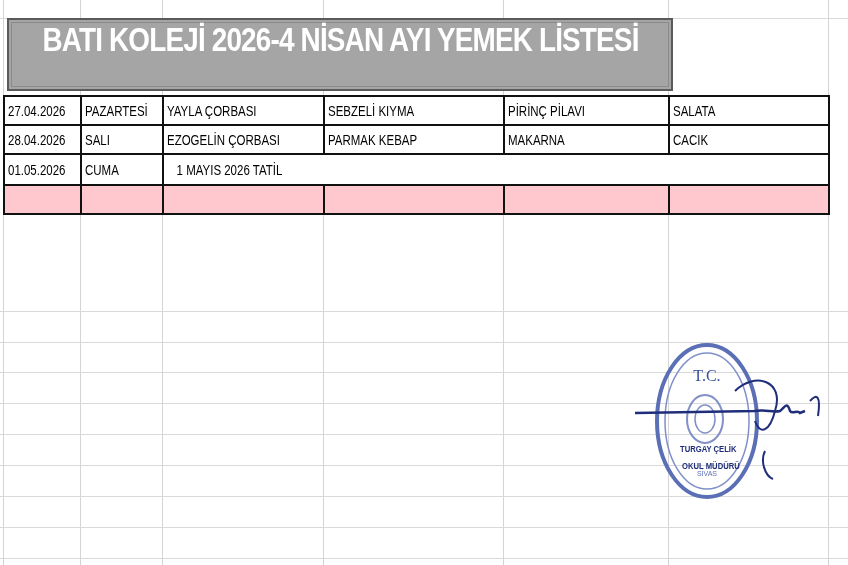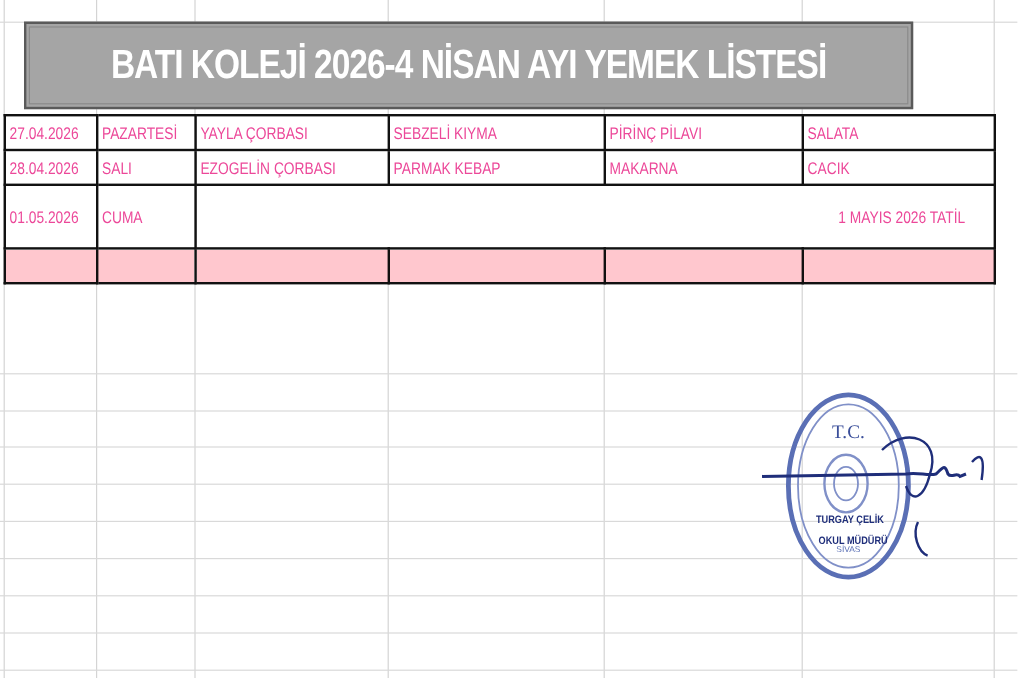--- a/index.html
+++ b/index.html
@@ -1,33 +1,33 @@
 <!DOCTYPE html>
 <html><head>
   <meta charset="utf-8">
   <style>
     html, body { margin:0; padding:0; }
     body { width:848px; height:565px; background:#ffffff; position:relative; overflow:hidden;
            font-family:"Liberation Sans", sans-serif; }
     .grid-v { position:absolute; top:0; bottom:0; width:1px; background:#d4d4d4; }
     .grid-h { position:absolute; left:0; right:0; height:1px; background:#d9d9d9; }
-    .title-box { position:absolute; left:20px; top:18px; width:741px; height:73px;
+    .title-box { position:absolute; left:7px; top:18px; width:666px; height:73px;
                  background:#a5a5a5; border:2px solid #5a5a5a; box-sizing:border-box;
                  outline:1px solid #8a8a8a; outline-offset:-5px;
-                 display:flex; align-items:center; justify-content:center; }
+                 display:flex; align-items:flex-start; justify-content:center; }
     .title-text { color:#ffffff; font-weight:bold; font-size:34px; letter-spacing:-1px;
                   transform:scaleX(0.82); white-space:nowrap; }
     table.menu { position:absolute; left:3px; top:95px; border-collapse:collapse; table-layout:fixed; }
     table.menu td { border:2px solid #111; height:27px; padding:0 0 0 3px; font-size:14px;
-                    color:#ec4899; white-space:nowrap; overflow:hidden; background:#fff; }
+                    color:#000000; white-space:nowrap; overflow:hidden; background:#fff; }
     table.menu td span.t { display:inline-block; transform:scaleX(0.82); transform-origin:left center; }
-    table.menu td.center { text-align:right; padding:12px; }
+    table.menu td.center { text-align:left; padding:1px; }
     table.menu td.center span.t { transform-origin:center center; }
     table.menu tr.pink td { background:#ffc7ce; }
-    .stamp { position:absolute; left:655px; top:330px; width:105px; height:160px; }
+    .stamp { position:absolute; left:655px; top:346px; width:105px; height:160px; }
   </style>
 </head>
 <body>
 
 <div>
   <div class="grid-v" style="left:3px"></div>
   <div class="grid-v" style="left:80px"></div>
   <div class="grid-v" style="left:162px"></div>
   <div class="grid-v" style="left:323px"></div>
   <div class="grid-v" style="left:503px"></div>

